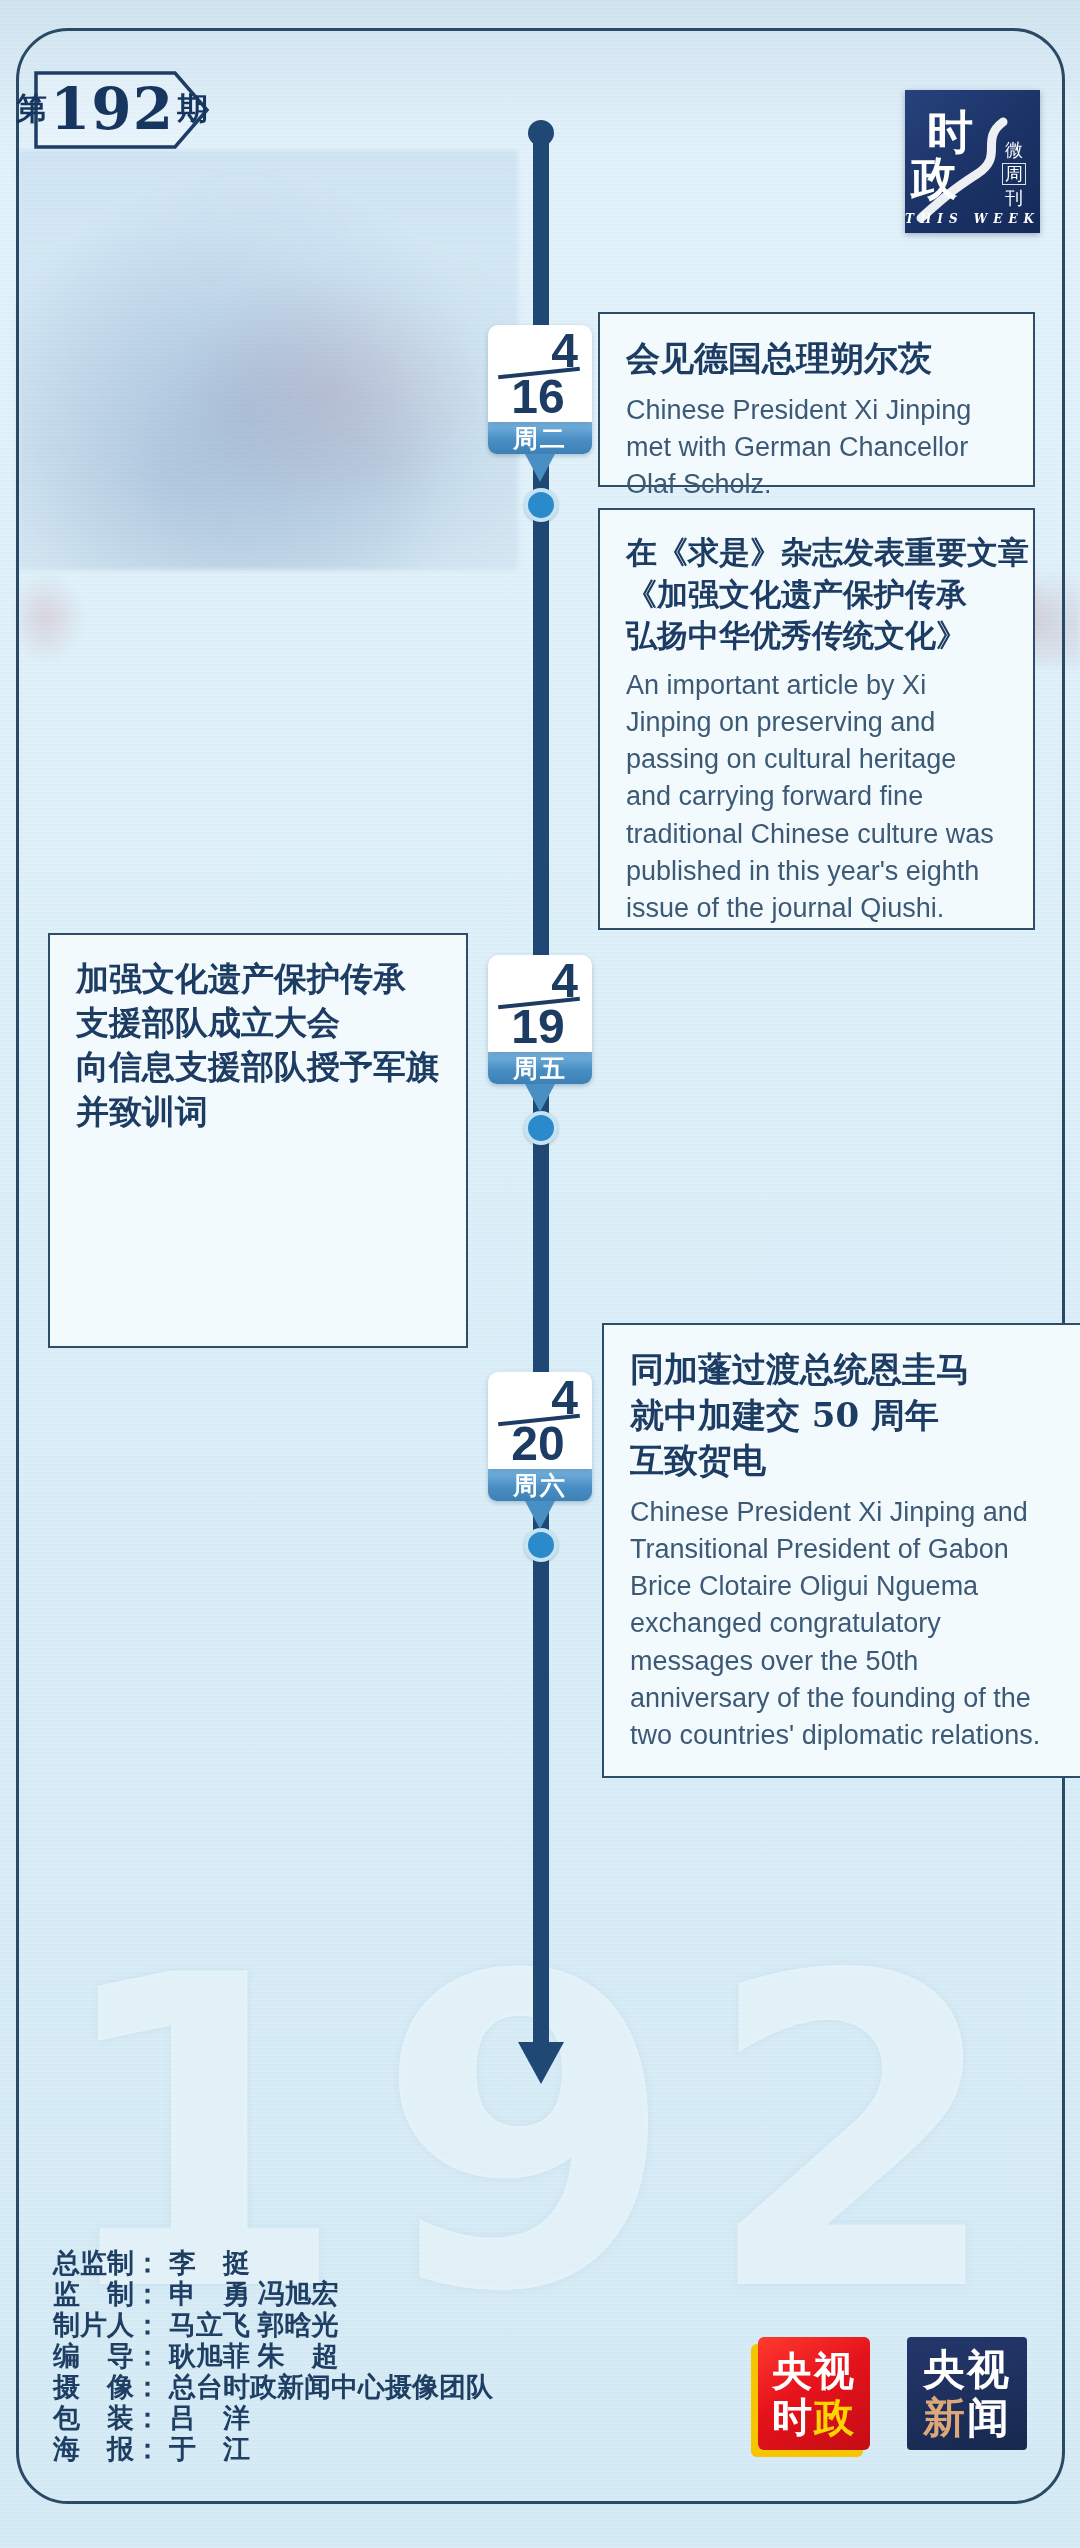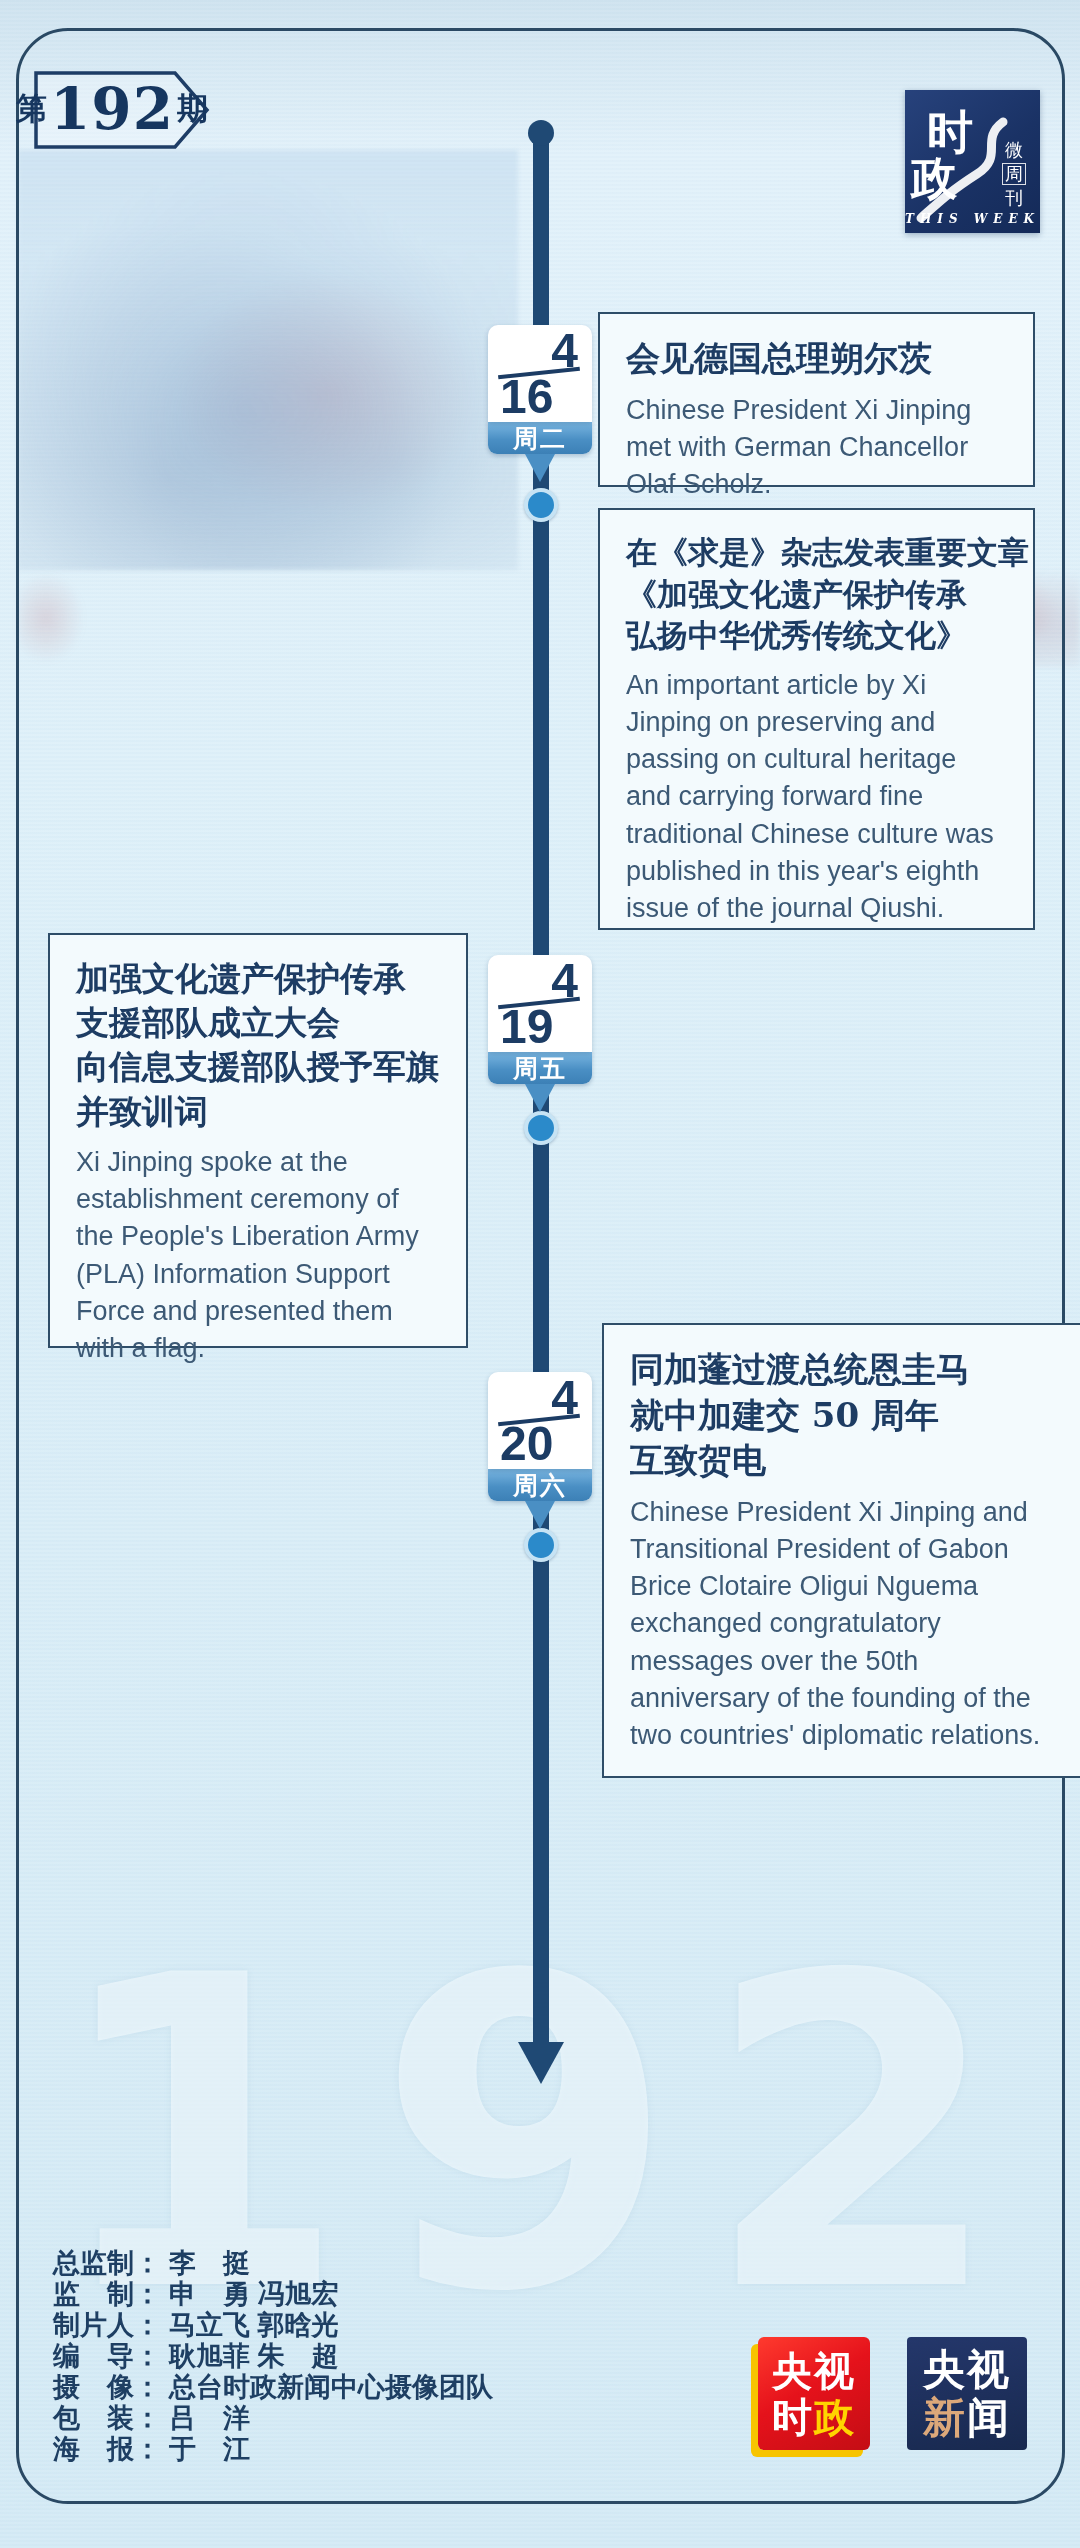--- a/index.html
+++ b/index.html
@@ -85,21 +85,21 @@
   }
   
   .date-badge{width:104px;}
   .db-box{
     position:relative;width:104px;height:97px;background:#ffffff;
     border-radius:10px 10px 0 0;box-shadow:0 2px 5px rgba(40,80,120,0.25);
     color:#1c3c64;font-weight:bold;
   }
   .db-month{position:absolute;top:-2px;right:14px;font-size:48px;}
   .db-line{position:absolute;left:10px;top:46px;width:82px;height:4px;background:#1c3c64;transform:rotate(-6deg);}
-  .db-day{position:absolute;bottom:-2px;left:0;right:4px;text-align:left;font-size:48px;padding-left:12px;}
+  .db-day{position:absolute;bottom:-2px;left:0;right:4px;text-align:center;font-size:48px;}
   .db-tab{
     width:104px;height:32px;box-sizing:border-box;
     background:linear-gradient(180deg,#7ab6e1 0%,#4a8fc4 55%,#3c80b6 100%);
     border-radius:0 0 9px 9px;
     display:flex;align-items:center;justify-content:center;
     color:#fff;font-size:25px;font-weight:bold;letter-spacing:2px;
     box-shadow:0 2px 4px rgba(40,80,120,0.3);
   }
   .db-drop{
     margin:0 auto;width:0;height:0;
@@ -228,21 +228,20 @@
   <div class="body">An important article by Xi Jinping on preserving and passing on cultural heritage and carrying forward fine traditional Chinese culture was published in this year's eighth issue of the journal Qiushi.</div>
 </div>
 
 <div class="abs card card3">
   <div class="title">
     <span>加强文化遗产保护传承</span>
     <span>支援部队成立大会</span>
     <span>向信息支援部队授予军旗</span>
     <span>并致训词</span>
   </div>
-  <div class="body">Xi Jinping spoke at the establishment ceremony of the People's Liberation Army (PLA) Information Support Force and presented them with a flag.</div>
 </div>
 
 <div class="abs card card4">
   <div class="title">
     <span>同加蓬过渡总统恩圭马</span>
     <span>就中加建交 50 周年</span>
     <span>互致贺电</span>
   </div>
   <div class="body">Chinese President Xi Jinping and Transitional President of Gabon Brice Clotaire Oligui Nguema exchanged congratulatory messages over the 50th anniversary of the founding of the two countries' diplomatic relations.</div>
 </div>

